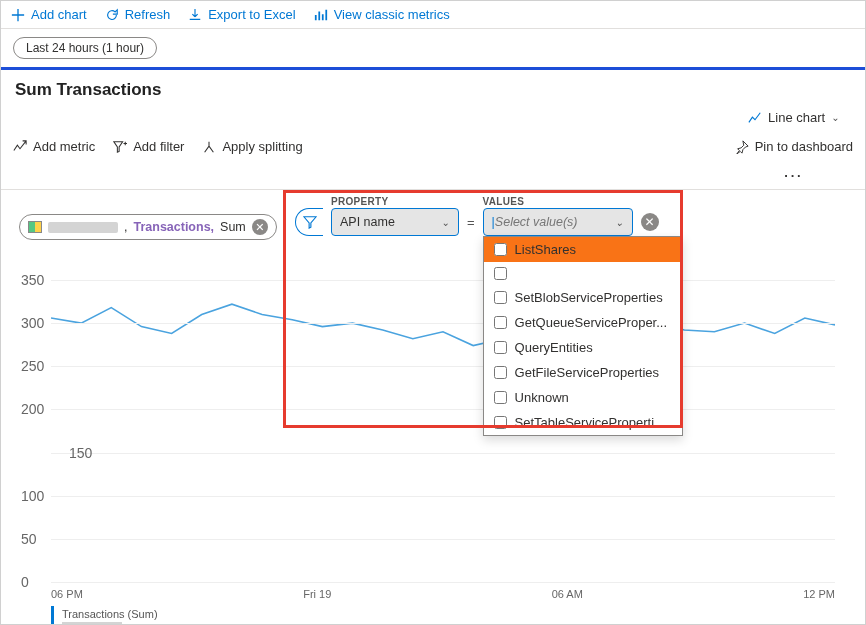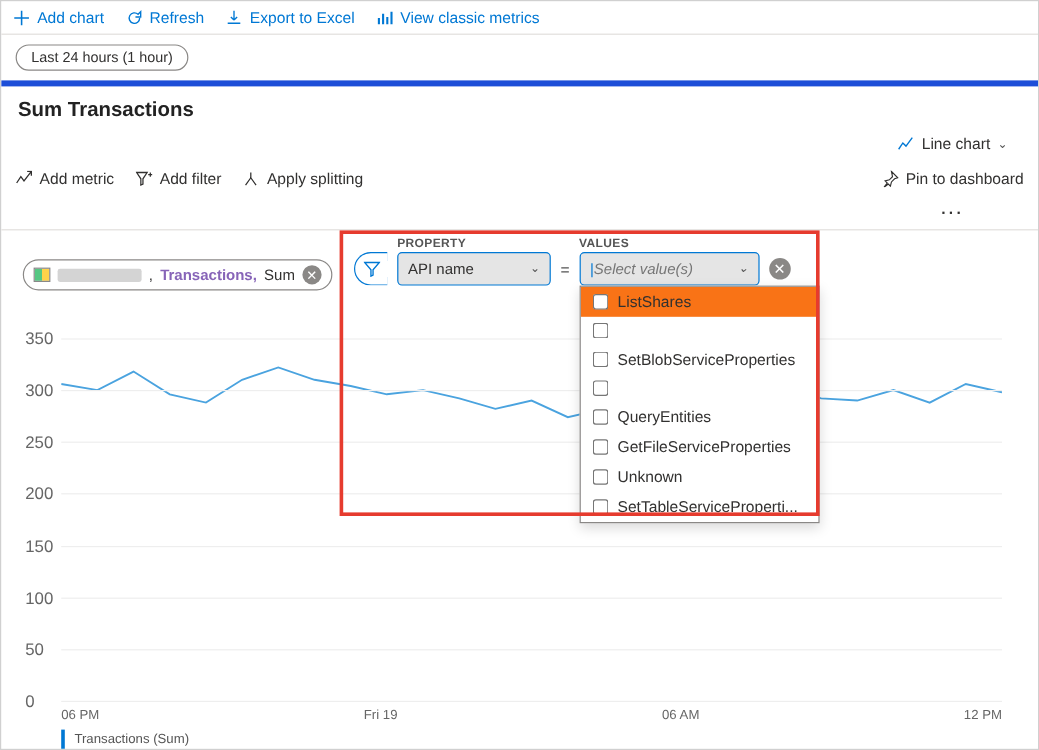--- a/index.html
+++ b/index.html
@@ -25,21 +25,21 @@
   .tbtn {
     display: inline-flex;
     align-items: center;
     gap: 6px;
     color: #0078d4;
     cursor: pointer;
   }
   .tbtn svg { width: 14px; height: 14px; }
   .time-row {
     padding: 8px 12px;
-    border-bottom: 5px solid #1d4ed8;
+    border-bottom: 3px solid #1d4ed8;
   }
   .pill {
     display: inline-flex;
     align-items: center;
     border: 1px solid #8a8886;
     border-radius: 12px;
     padding: 3px 12px;
     font-size: 12px;
     cursor: pointer;
   }
@@ -261,20 +261,21 @@
             </div>
             <div class="dd-item">
               <input type="checkbox" style="">
             </div>
             <div class="dd-item">
               <input type="checkbox" style="">
               <span>SetBlobServiceProperties</span>
             </div>
             <div class="dd-item">
               <input type="checkbox" style="">
+              <span>GetQueueServiceProper...</span>
             </div>
             <div class="dd-item">
               <input type="checkbox" style="">
               <span>QueryEntities</span>
             </div>
             <div class="dd-item">
               <input type="checkbox" style="">
               <span>GetFileServiceProperties</span>
             </div>
             <div class="dd-item">
@@ -302,21 +303,21 @@
         <span>06 AM</span>
         <span>12 PM</span>
       </div>
   <div class="grid-line" style="top: 302px;"></div>
       <div class="y-label" style="top: 302px;">0</div>
       <div class="grid-line" style="top: 258.857px;"></div>
       <div class="y-label" style="top: 258.857px;">50</div>
       <div class="grid-line" style="top: 215.714px;"></div>
       <div class="y-label" style="top: 215.714px;">100</div>
       <div class="grid-line" style="top: 172.571px;"></div>
-      <div class="y-label" style="top: 172.571px;">150</div>
+      <div class="y-label" style="top: 172.571px; margin-left: 48px;">150</div>
       <div class="grid-line" style="top: 129.429px;"></div>
       <div class="y-label" style="top: 129.429px;">200</div>
       <div class="grid-line" style="top: 86.2857px;"></div>
       <div class="y-label" style="top: 86.2857px;">250</div>
       <div class="grid-line" style="top: 43.1429px;"></div>
       <div class="y-label" style="top: 43.1429px;">300</div>
       <div class="grid-line" style="top: 0px;"></div>
       <div class="y-label" style="top: 0px;">350</div>
     </div>
 

